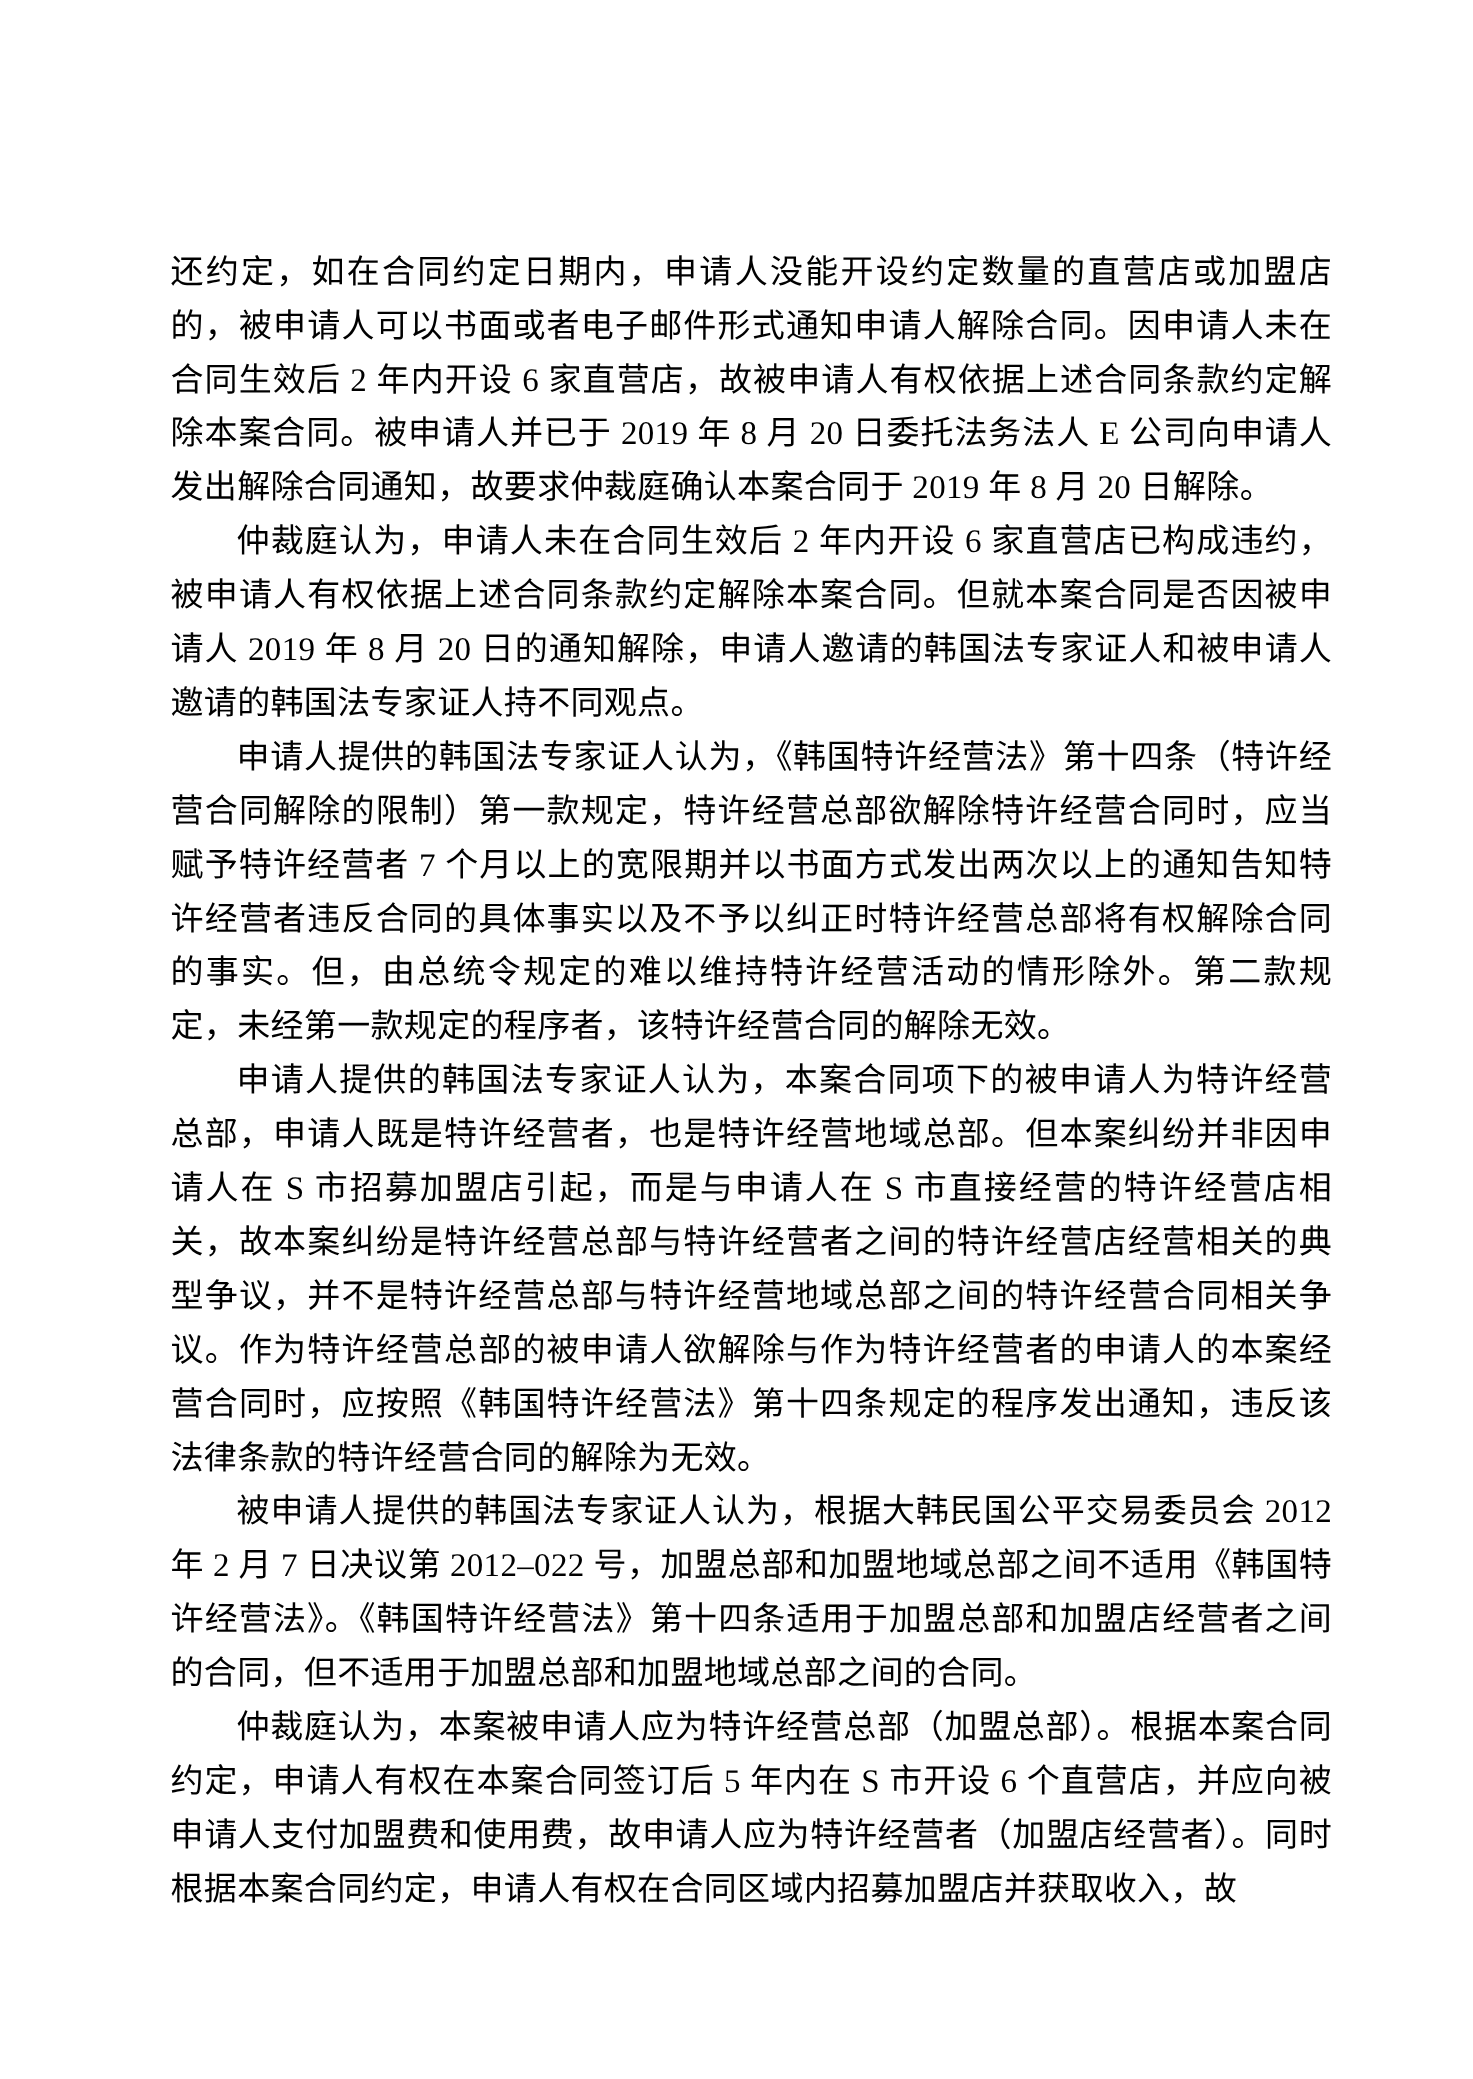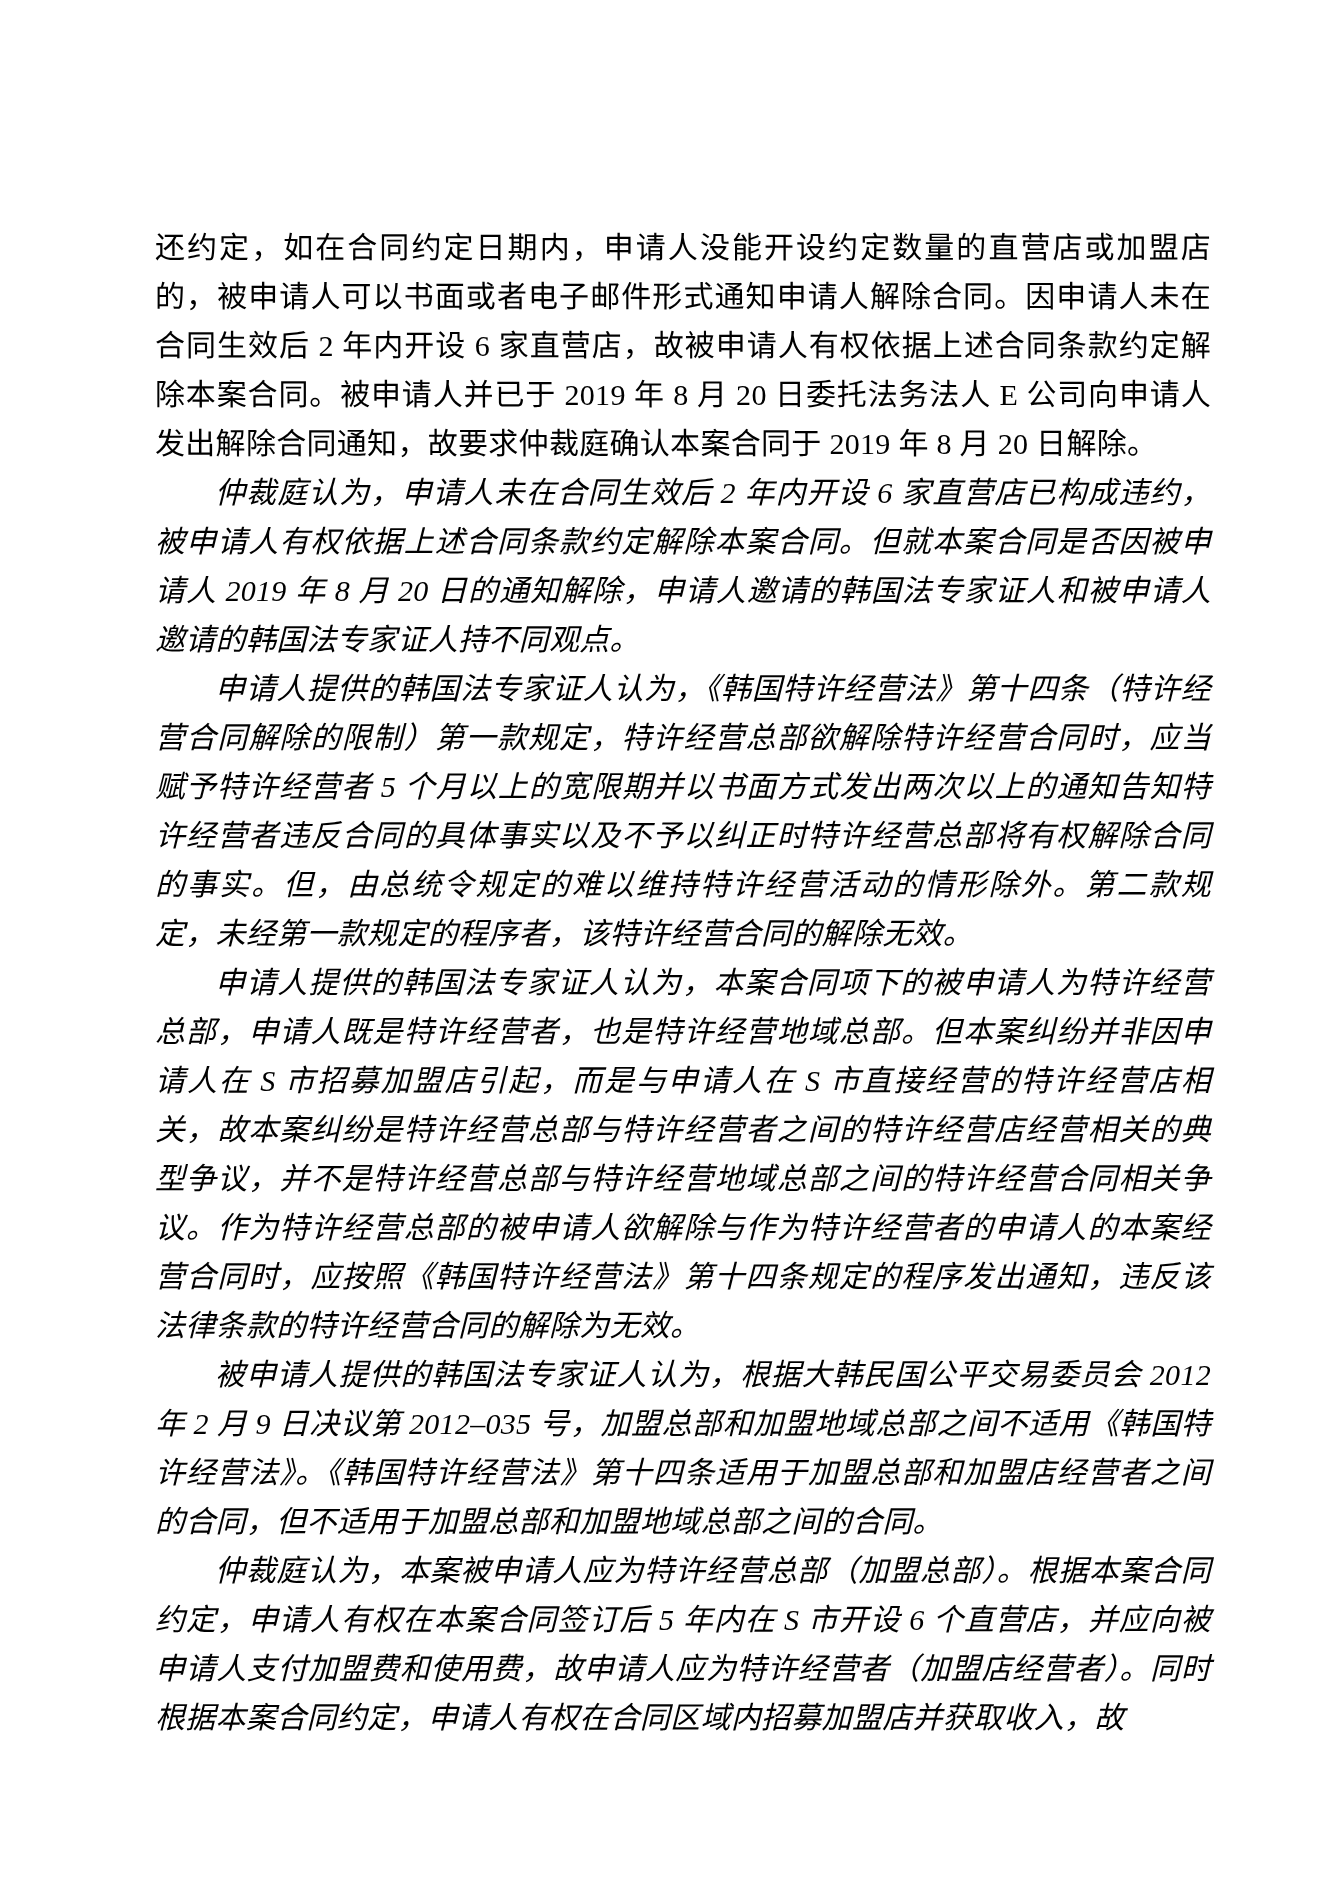--- a/index.html
+++ b/index.html
@@ -34,28 +34,27 @@
     font-size: 30px;
     line-height: 49px;
     color: #000000;
     text-align: justify;
     text-justify: inter-character;
     word-break: normal;
     letter-spacing: 0.3px;
   }
   .para.indent {
     text-indent: 2em;
-    font-style: italic;
   }
 </style>
 </head>
 <body>
 
 <div class="page">
   <div class="text-block">
     <p class="para">还约定，如在合同约定日期内，申请人没能开设约定数量的直营店或加盟店的，被申请人可以书面或者电子邮件形式通知申请人解除合同。因申请人未在合同生效后 2 年内开设 6 家直营店，故被申请人有权依据上述合同条款约定解除本案合同。被申请人并已于 2019 年 8 月 20 日委托法务法人 E 公司向申请人发出解除合同通知，故要求仲裁庭确认本案合同于 2019 年 8 月 20 日解除。</p>
     <p class="para indent">仲裁庭认为，申请人未在合同生效后 2 年内开设 6 家直营店已构成违约，被申请人有权依据上述合同条款约定解除本案合同。但就本案合同是否因被申请人 2019 年 8 月 20 日的通知解除，申请人邀请的韩国法专家证人和被申请人邀请的韩国法专家证人持不同观点。</p>
-    <p class="para indent">申请人提供的韩国法专家证人认为，《韩国特许经营法》第十四条（特许经营合同解除的限制）第一款规定，特许经营总部欲解除特许经营合同时，应当赋予特许经营者 5 个月以上的宽限期并以书面方式发出两次以上的通知告知特许经营者违反合同的具体事实以及不予以纠正时特许经营总部将有权解除合同的事实。但，由总统令规定的难以维持特许经营活动的情形除外。第二款规定，未经第一款规定的程序者，该特许经营合同的解除无效。</p>
+    <p class="para indent">申请人提供的韩国法专家证人认为，《韩国特许经营法》第十四条（特许经营合同解除的限制）第一款规定，特许经营总部欲解除特许经营合同时，应当赋予特许经营者 7 个月以上的宽限期并以书面方式发出两次以上的通知告知特许经营者违反合同的具体事实以及不予以纠正时特许经营总部将有权解除合同的事实。但，由总统令规定的难以维持特许经营活动的情形除外。第二款规定，未经第一款规定的程序者，该特许经营合同的解除无效。</p>
     <p class="para indent">申请人提供的韩国法专家证人认为，本案合同项下的被申请人为特许经营总部，申请人既是特许经营者，也是特许经营地域总部。但本案纠纷并非因申请人在 S 市招募加盟店引起，而是与申请人在 S 市直接经营的特许经营店相关，故本案纠纷是特许经营总部与特许经营者之间的特许经营店经营相关的典型争议，并不是特许经营总部与特许经营地域总部之间的特许经营合同相关争议。作为特许经营总部的被申请人欲解除与作为特许经营者的申请人的本案经营合同时，应按照《韩国特许经营法》第十四条规定的程序发出通知，违反该法律条款的特许经营合同的解除为无效。</p>
-    <p class="para indent">被申请人提供的韩国法专家证人认为，根据大韩民国公平交易委员会 2012 年 2 月 9 日决议第 2012–035 号，加盟总部和加盟地域总部之间不适用《韩国特许经营法》。《韩国特许经营法》第十四条适用于加盟总部和加盟店经营者之间的合同，但不适用于加盟总部和加盟地域总部之间的合同。</p>
+    <p class="para indent">被申请人提供的韩国法专家证人认为，根据大韩民国公平交易委员会 2012 年 2 月 7 日决议第 2012–022 号，加盟总部和加盟地域总部之间不适用《韩国特许经营法》。《韩国特许经营法》第十四条适用于加盟总部和加盟店经营者之间的合同，但不适用于加盟总部和加盟地域总部之间的合同。</p>
     <p class="para indent">仲裁庭认为，本案被申请人应为特许经营总部（加盟总部）。根据本案合同约定，申请人有权在本案合同签订后 5 年内在 S 市开设 6 个直营店，并应向被申请人支付加盟费和使用费，故申请人应为特许经营者（加盟店经营者）。同时根据本案合同约定，申请人有权在合同区域内招募加盟店并获取收入，故</p>
   </div>
 </div>
 
 </body></html>

